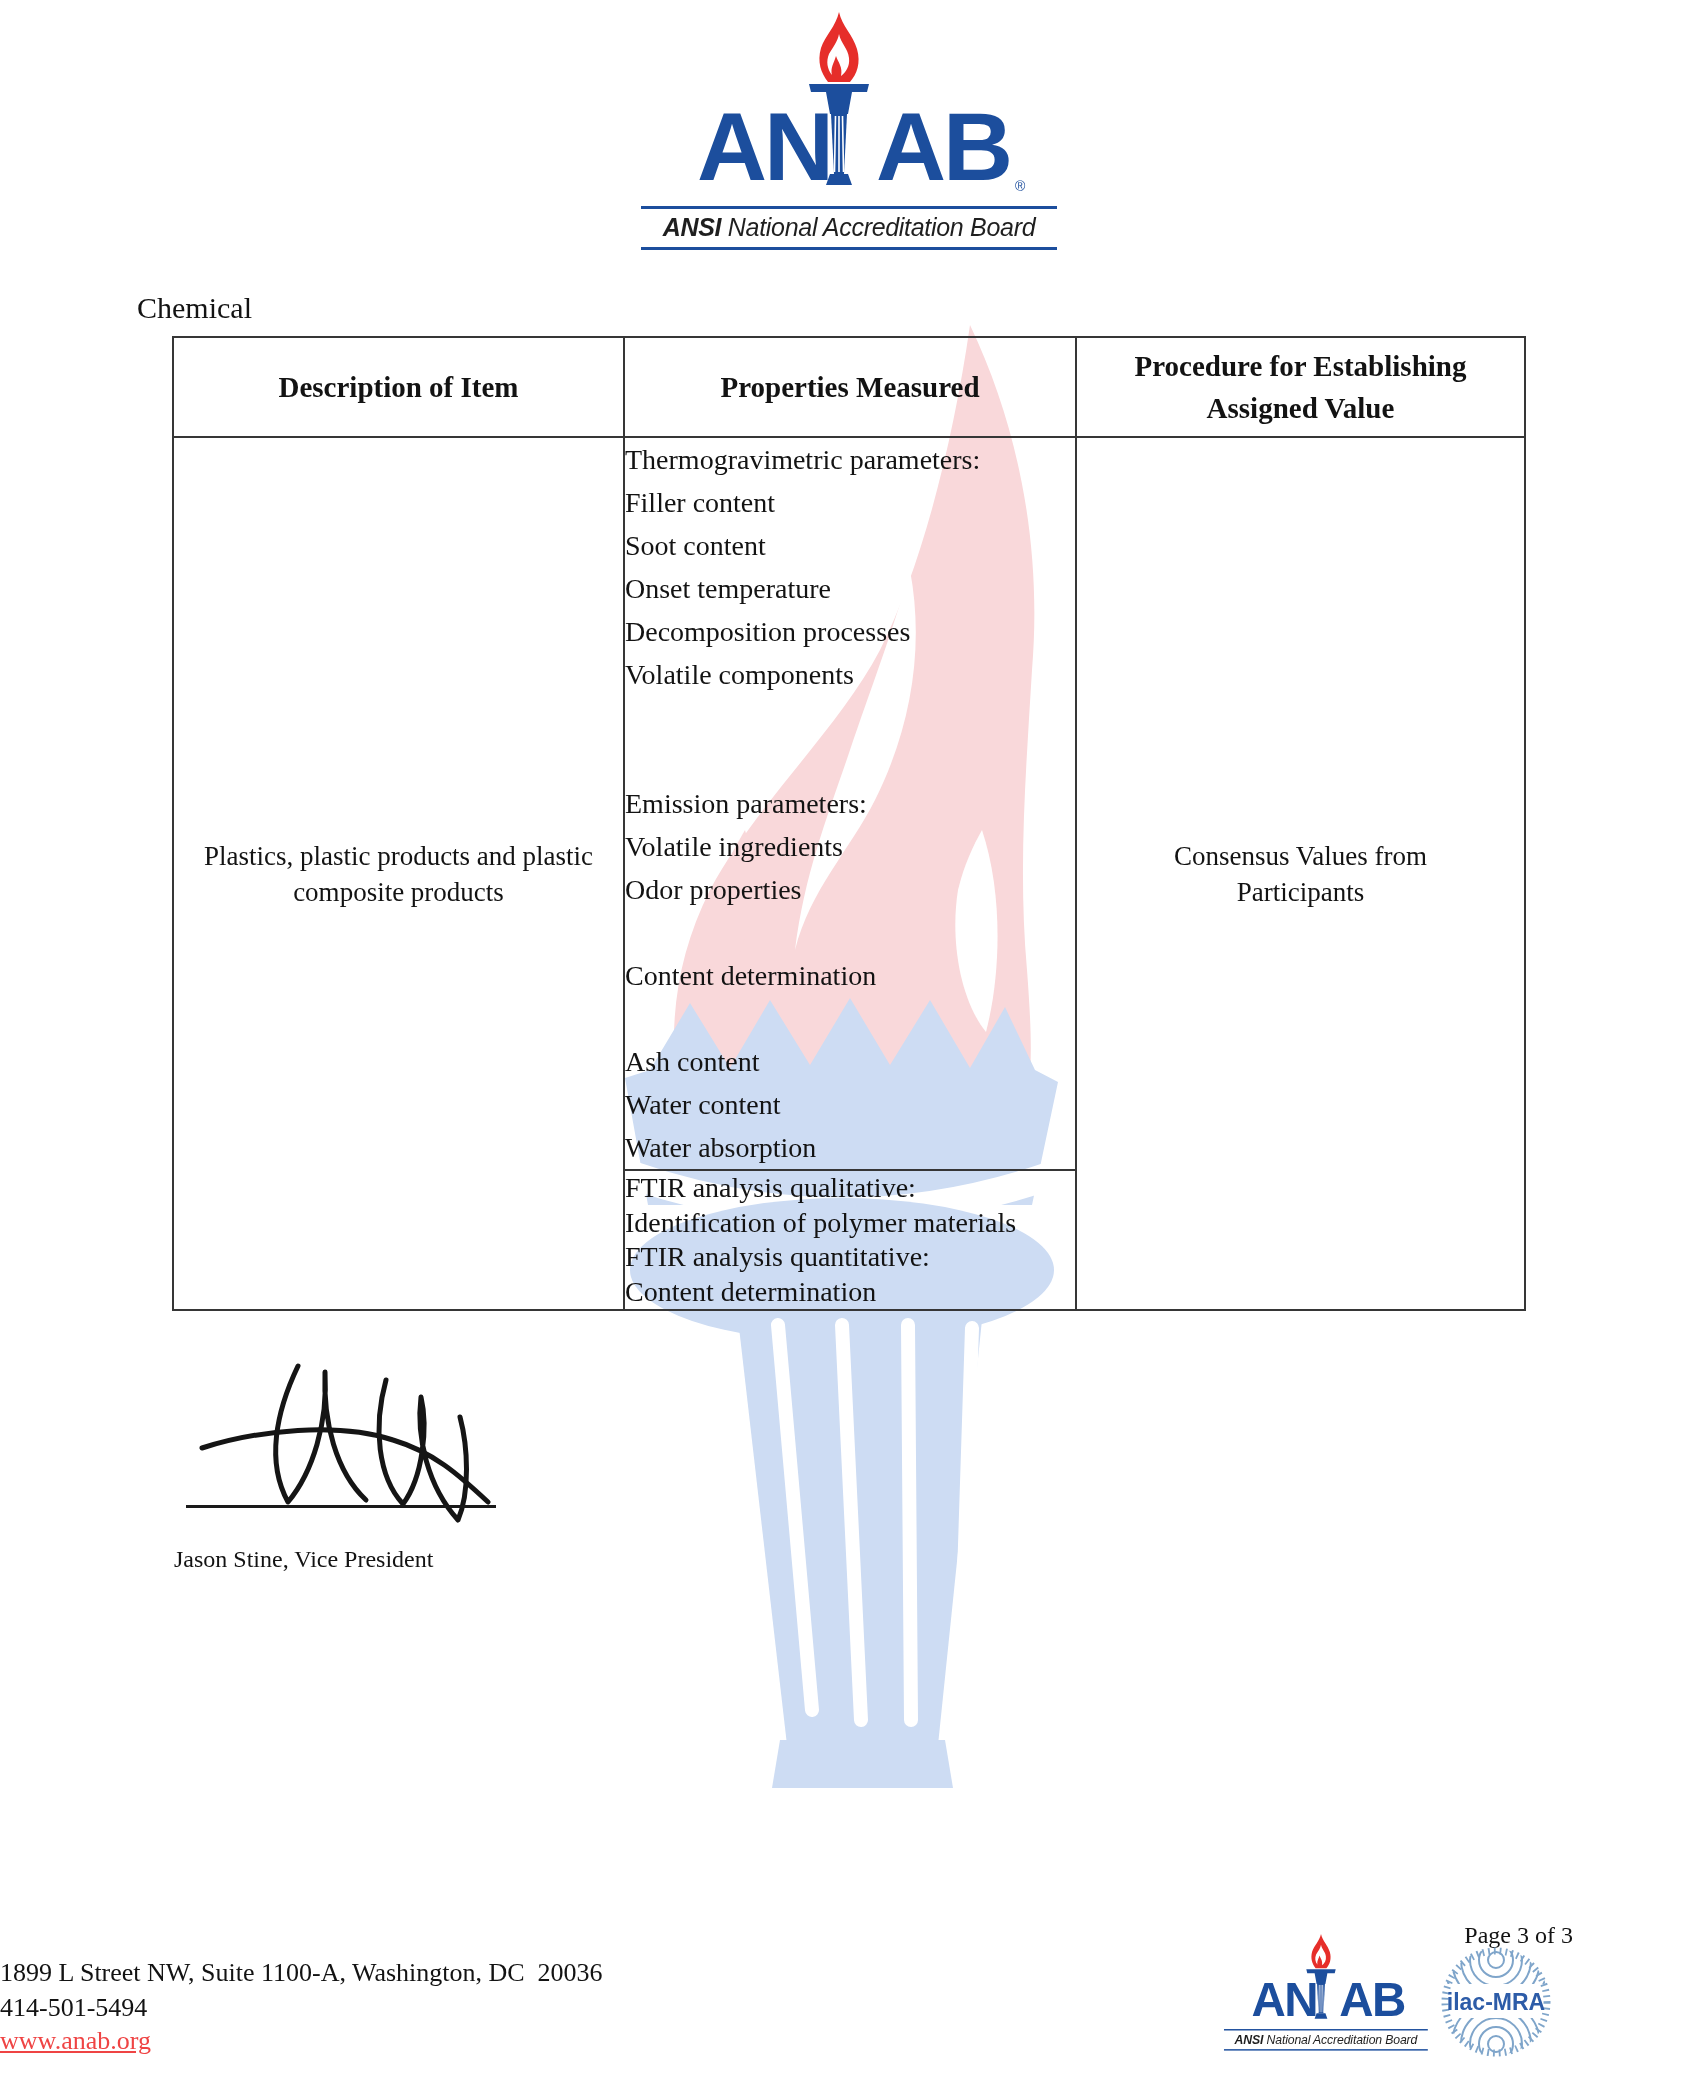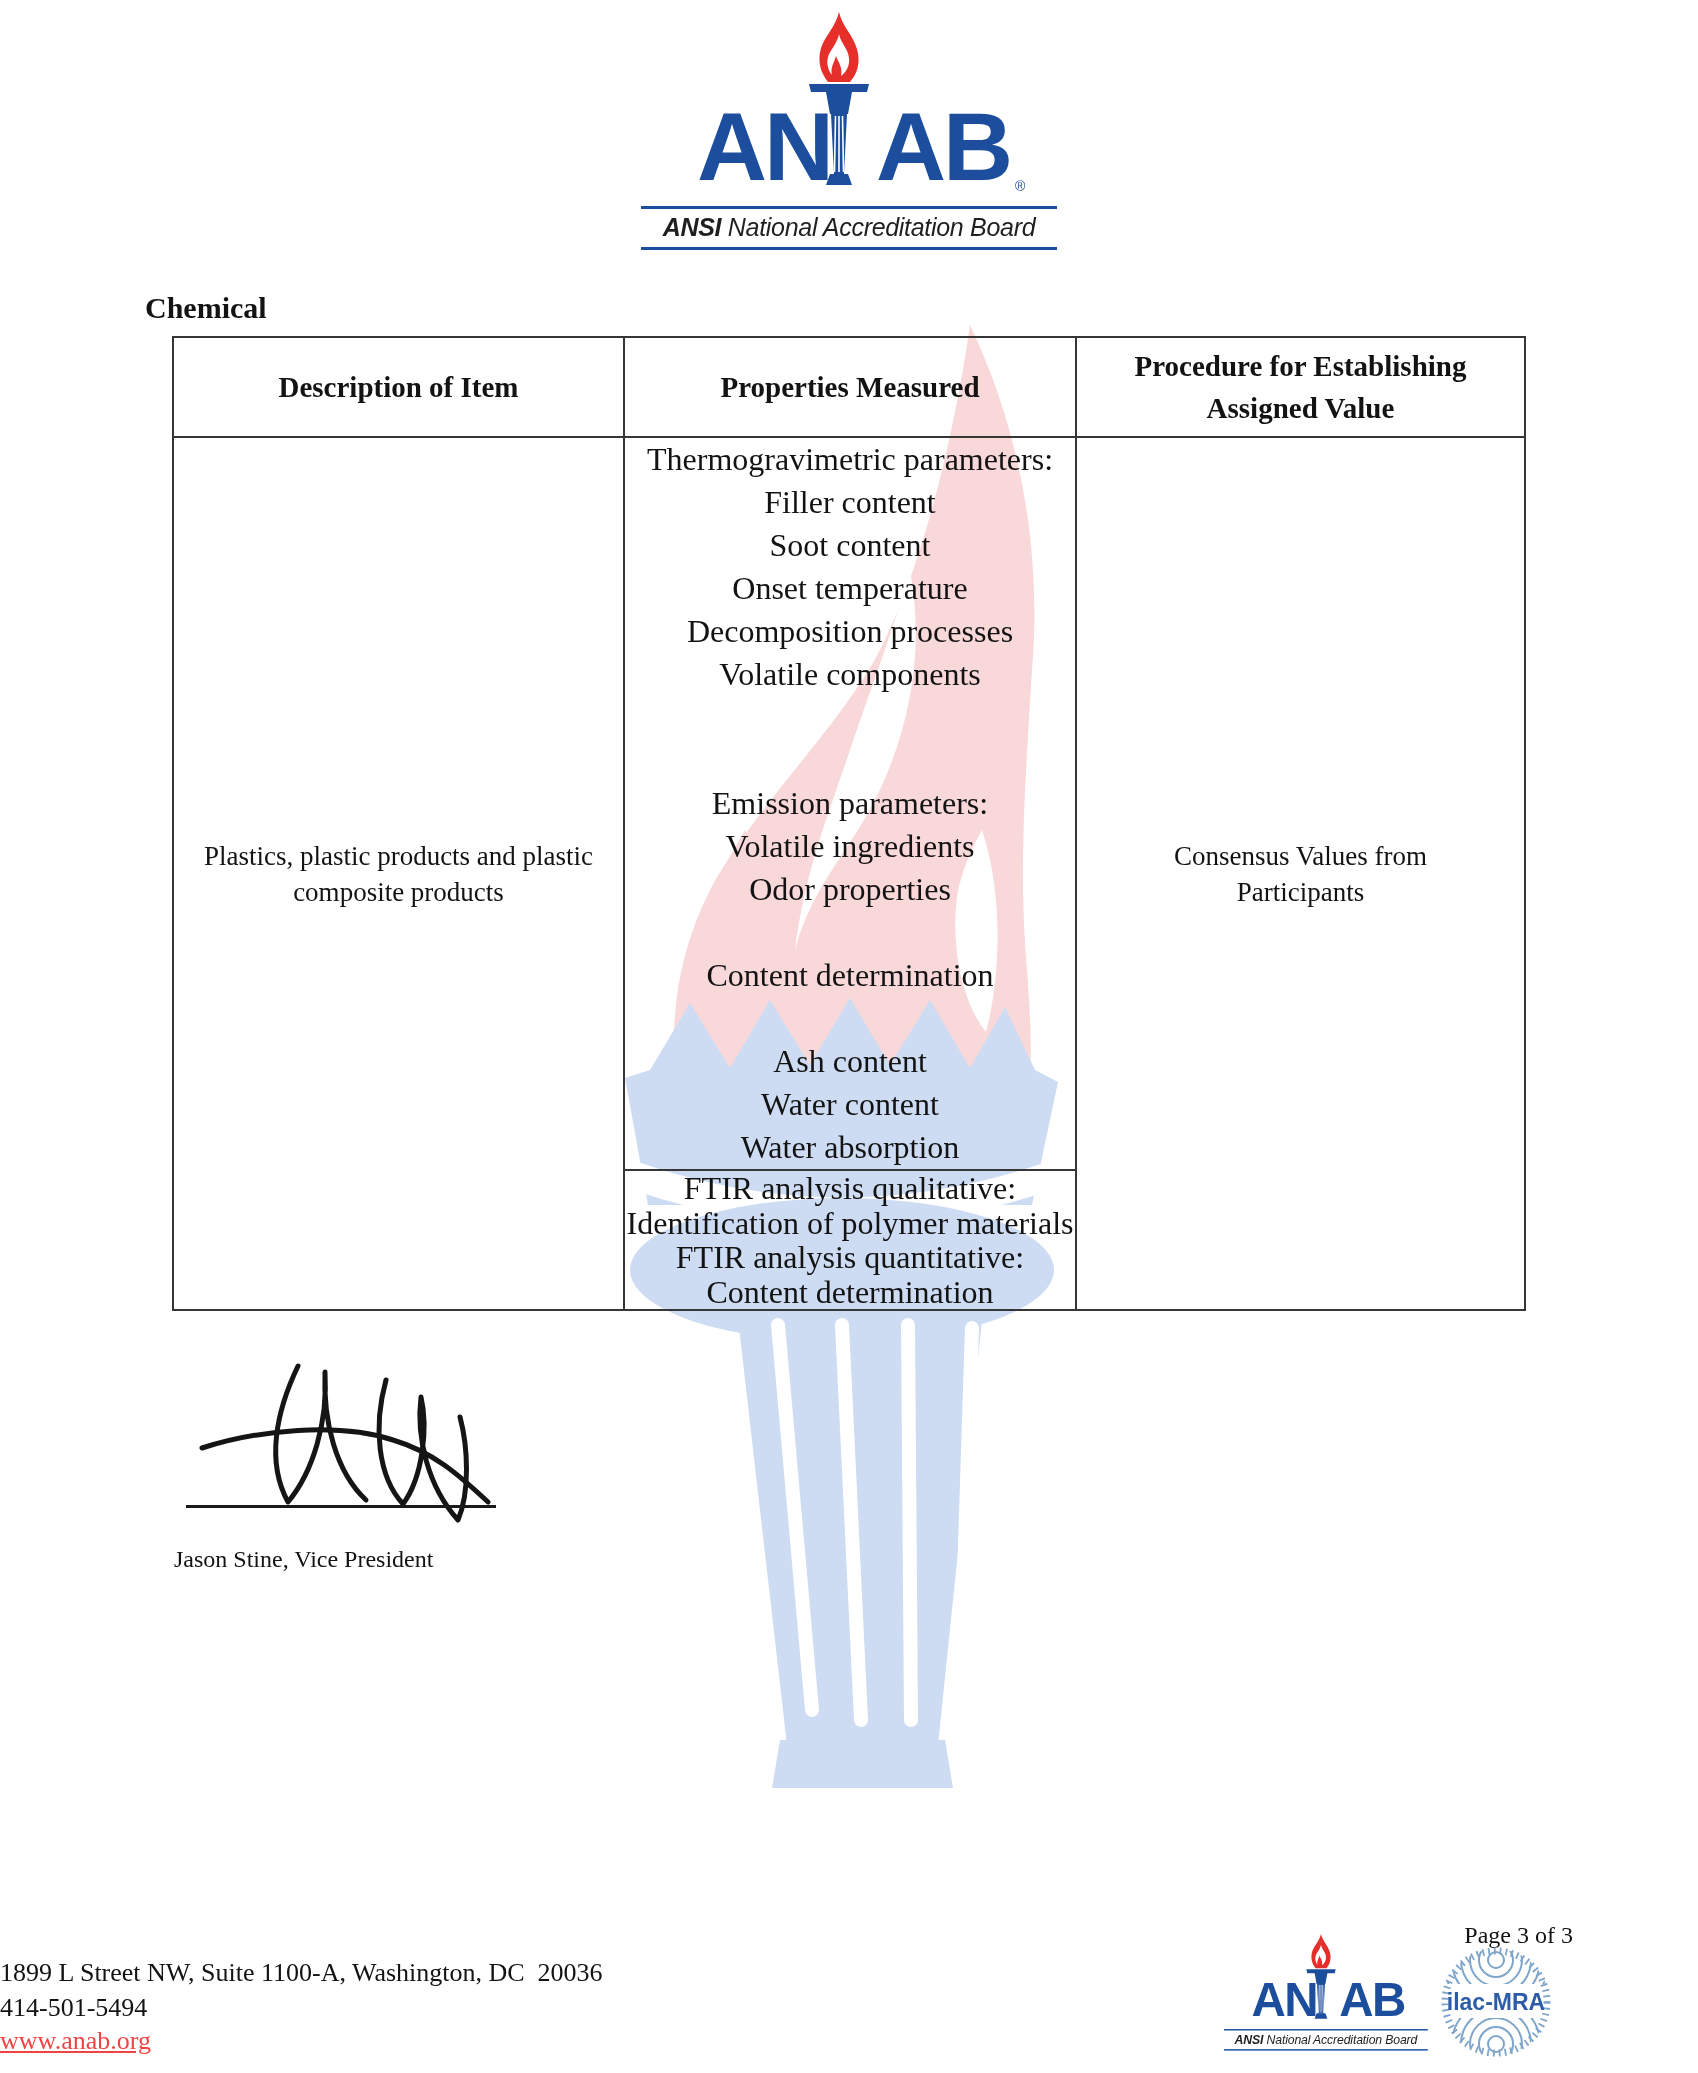--- a/index.html
+++ b/index.html
@@ -24,29 +24,29 @@
   .logo .rule{position:absolute;left:2px;width:416px;height:3px;background:#1c4e9d;}
   .rule1{top:196px;}
   .rule2{top:237px;}
   .logo .tagline{
     position:absolute;top:203px;left:0;right:0;text-align:center;
     font-family:"Liberation Sans",sans-serif;font-style:italic;font-size:25px;
     color:#1f1f1f;letter-spacing:-0.3px;white-space:pre;
   }
   .logo .tagline b{font-weight:bold;}
   
-  .section-heading{position:absolute;left:137px;top:291px;font-size:30px;font-weight:bold;margin-left:8px;}
+  .section-heading{position:absolute;left:137px;top:291px;font-size:30px;font-weight:normal;}
   
   .acc-table{
     position:absolute;left:172px;top:336px;z-index:1;
     border-collapse:collapse;table-layout:fixed;width:1352px;background:transparent;border-radius:30px;
   }
   .acc-table th,.acc-table td{border:2.5px solid #363636;padding:0;background:transparent;}
   .acc-table th{height:98px;font-size:29px;font-weight:bold;text-align:center;vertical-align:middle;line-height:42px;}
-  .cell-mid{vertical-align:top;text-align:center;font-size:32px;}
+  .cell-mid{vertical-align:top;text-align:left;font-size:28px;}
   .props-line{height:43px;line-height:43px;white-space:nowrap;}
   .props-line2{height:34.5px;line-height:34.5px;white-space:nowrap;}
   .cell-side{vertical-align:middle;text-align:center;font-size:27px;line-height:36px;}
   .row1{height:730px;}
   .row2{height:139px;}
   
   .sig-svg{position:absolute;left:188px;top:1352px;z-index:1;}
   .sig-line{position:absolute;left:186px;top:1505px;width:310px;height:3px;background:#1a1a1a;z-index:1;}
   .sig-name{position:absolute;left:174px;top:1546px;font-size:24px;z-index:1;}
   

